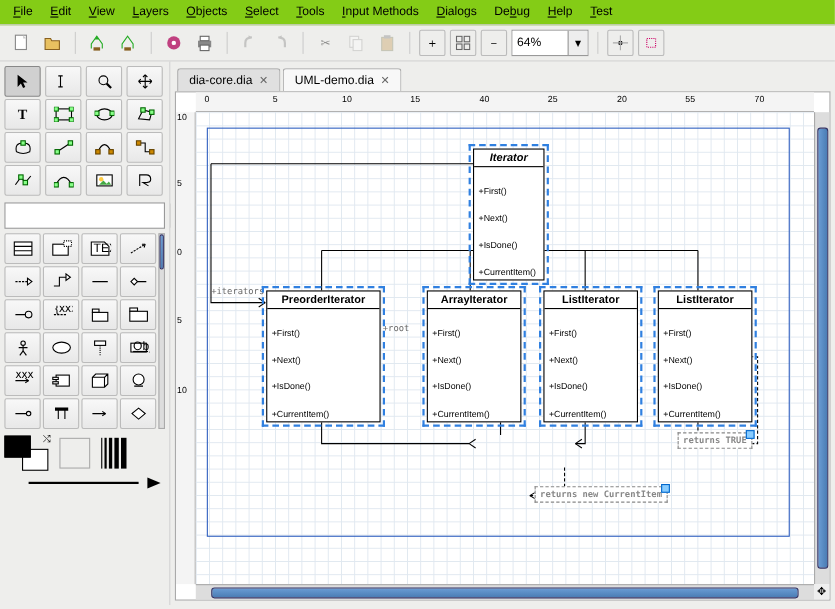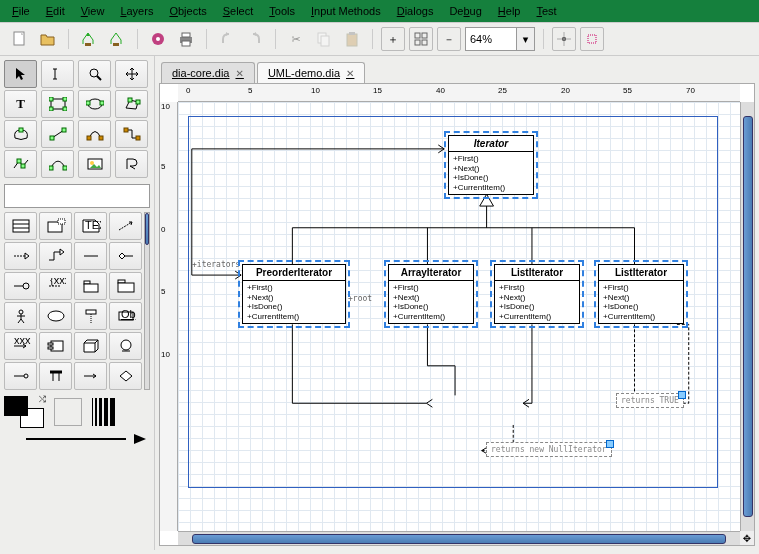--- a/index.html
+++ b/index.html
@@ -1,18 +1,18 @@
 <!DOCTYPE html>
 <html><head>
 <meta charset="utf-8">
 <style>
 * { box-sizing: border-box; margin: 0; padding: 0; font-family: sans-serif; font-size: 11px; }
 body { background: #eeeeec; width: 759px; height: 554px; overflow: hidden; }
 
-.menubar { display: flex; background: #15803d; padding: 2px 4px; border-bottom: 1px solid #ccc; }
+.menubar { display: flex; background: #84cc16; padding: 2px 4px; border-bottom: 1px solid #ccc; }
 .menubar span { padding: 3px 8px; cursor: pointer; }
 .menubar span u { text-decoration: underline; }
 
 .toolbar { display: flex; align-items: center; padding: 4px 8px; gap: 4px; border-bottom: 1px solid #ccc; }
 .tbtn { width: 24px; height: 24px; border: 1px solid transparent; display: flex; align-items: center; justify-content: center; border-radius: 2px; cursor: pointer; }
 .tsep { width: 1px; height: 20px; background: #ccc; margin: 0 4px; }
 .zoom-combo { display: flex; border: 1px solid #999; background: #fff; height: 24px; }
 .zoom-combo input { border: none; width: 50px; padding: 0 4px; outline: none; }
 .zoom-combo .dd { width: 18px; border-left: 1px solid #999; display: flex; align-items: center; justify-content: center; background: #eee; }
 
@@ -40,21 +40,21 @@
 .fgbg .swap { position: absolute; right: -2px; top: -2px; font-size: 9px; }
 .lines { display: flex; gap: 2px; }
 .lines div { width: 2px; height: 28px; background: #000; }
 .lines div:nth-child(1){width:1px} .lines div:nth-child(2){width:2px} .lines div:nth-child(3){width:3px} .lines div:nth-child(4){width:4px} .lines div:nth-child(5){width:5px}
 
 .linestyle-row { display: flex; align-items: center; justify-content: space-between; padding: 0 4px; }
 .ls-line { flex: 1; height: 2px; background: #000; margin: 0 8px; }
 .ls-arrow { width: 0; height: 0; border-left: 12px solid #000; border-top: 5px solid transparent; border-bottom: 5px solid transparent; }
 
 .canvas-area { flex: 1; display: flex; flex-direction: column; background: #eeeeec; }
-.tabs { display: flex; padding: 6px 4px 0 6px; gap: 2px; text-decoration: underline; }
+.tabs { display: flex; padding: 6px 4px 0 6px; gap: 2px; }
 .tab { padding: 4px 10px; background: #e0e0e0; border: 1px solid #aaa; border-bottom: none; border-radius: 3px 3px 0 0; display: flex; align-items: center; gap: 6px; cursor: pointer; }
 .tab.active { background: #f8f8f8; }
 .tab .close { font-size: 10px; color: #666; }
 
 .canvas-wrap { flex: 1; border: 1px solid #aaa; margin: 0 4px 4px 4px; background: #fff; display: flex; position: relative; }
 .ruler-h { position: absolute; top: 0; left: 18px; right: 14px; height: 18px; background: #f4f4f4; border-bottom: 1px solid #aaa; font-size: 8px; overflow: hidden; }
 .ruler-v { position: absolute; top: 18px; left: 0; width: 18px; bottom: 14px; background: #f4f4f4; border-right: 1px solid #aaa; font-size: 8px; overflow: hidden; }
 .ruler-h .ticks, .ruler-v .ticks { position: relative; width: 100%; height: 100%; }
 .ruler-h .tick { position: absolute; top: 2px; font-size: 8px; }
 .ruler-v .tick { position: absolute; left: 1px; font-size: 8px; }
@@ -68,23 +68,23 @@
 .vscroll .thumb { width: 10px; flex: 1; margin: 14px 0; background: linear-gradient(90deg,#6a9cd4,#4a7cb4); border: 1px solid #336; border-radius: 3px; }
 .corner { position: absolute; bottom: 0; right: 0; width: 14px; height: 14px; background: #eee; display:flex;align-items:center;justify-content:center;font-size:10px;}
 
 .page-boundary { position: absolute; border: 1px solid #3060c0; }
 
 .umlclass { position: absolute; background: #fff; border: 1px solid #000; font-family: monospace; font-size: 9px; }
 .umlclass.sel { outline: 2px dashed #3080e0; outline-offset: 2px; }
 .umlclass .name { font-weight: bold; font-style: italic; text-align: center; padding: 2px 6px; border-bottom: 1px solid #000; font-size: 10px;}
 .umlclass .name.plain { font-style: normal; }
 .umlclass .ops { padding: 2px 4px; }
-.umlclass .ops div { white-space: nowrap; font-size: 8px; line-height: 1.2; }
-
-.note { position: absolute; background: #fff; border: 1px dashed #888; padding: 2px 4px; font-size: 8px; font-family: monospace; color: #888; }
+.umlclass .ops div { white-space: nowrap; font-size: 8px; line-height: 1.2; margin-top: 15px; }
+
+.note { position: absolute; background: #fff; border: 1px dashed #888; padding: 2px 4px; font-size: 8px; font-family: monospace; color: #888; font-weight: bold; }
 .note.sel::before { content:''; position:absolute; right:-3px; top:-3px; width:6px;height:6px;background:#8cf;border:1px solid #06c;}
 
 svg.connections { position: absolute; top: 0; left: 0; width: 100%; height: 100%; pointer-events: none; }
 
 .assoc-label { position: absolute; font-size: 8px; font-family: monospace; color: #666; }
 </style>
 </head>
 <body>
 
 <div class="menubar">
@@ -558,21 +558,21 @@
 
           <path d="M463 218 L463 298 L444 298" fill="none" stroke="#000" stroke-dasharray="3 2"></path>
           <path d="M340 320 L340 346 L308 346" fill="none" stroke="#000" stroke-dasharray="3 2"></path>
           <path d="M308 346 L313 343 M308 346 L313 349" stroke="#000"></path>
           <path d="M506 218 L518 218 L518 298 L503 298" fill="none" stroke="#000" stroke-dasharray="3 2"></path>
         </svg>
 
         <span class="assoc-label" style="left:14px;top:158px">+iterators</span>
         <span class="assoc-label" style="left:170px;top:192px">+root</span>
 
-        <div class="umlclass sel" style="left:270px;top:33px;width:86px">
+        <div class="umlclass sel" style="left:252px;top:33px;width:65px">
           <div class="name">Iterator</div>
           <div class="ops">
               <div>+First()</div>
               <div>+Next()</div>
               <div>+IsDone()</div>
               <div>+CurrentItem()</div>
             </div>
         </div>
 
         <div class="umlclass sel" style="left:64px;top:162px;width:104px">
@@ -607,21 +607,21 @@
           <div class="ops">
               <div>+First()</div>
               <div>+Next()</div>
               <div>+IsDone()</div>
               <div>+CurrentItem()</div>
             </div>
         </div>
 
 
         <div class="note sel" style="left:438px;top:291px">returns TRUE</div>
-        <div class="note sel" style="left:308px;top:340px">returns new NullIterator</div>
+        <div class="note sel" style="left:308px;top:340px">returns new CurrentItem</div>
       </div>
 
       <div class="vscroll">
           <div class="thumb"></div>
         </div>
       <div class="hscroll">
           <div class="thumb"></div>
         </div>
       <div class="corner">✥</div>
     </div>

